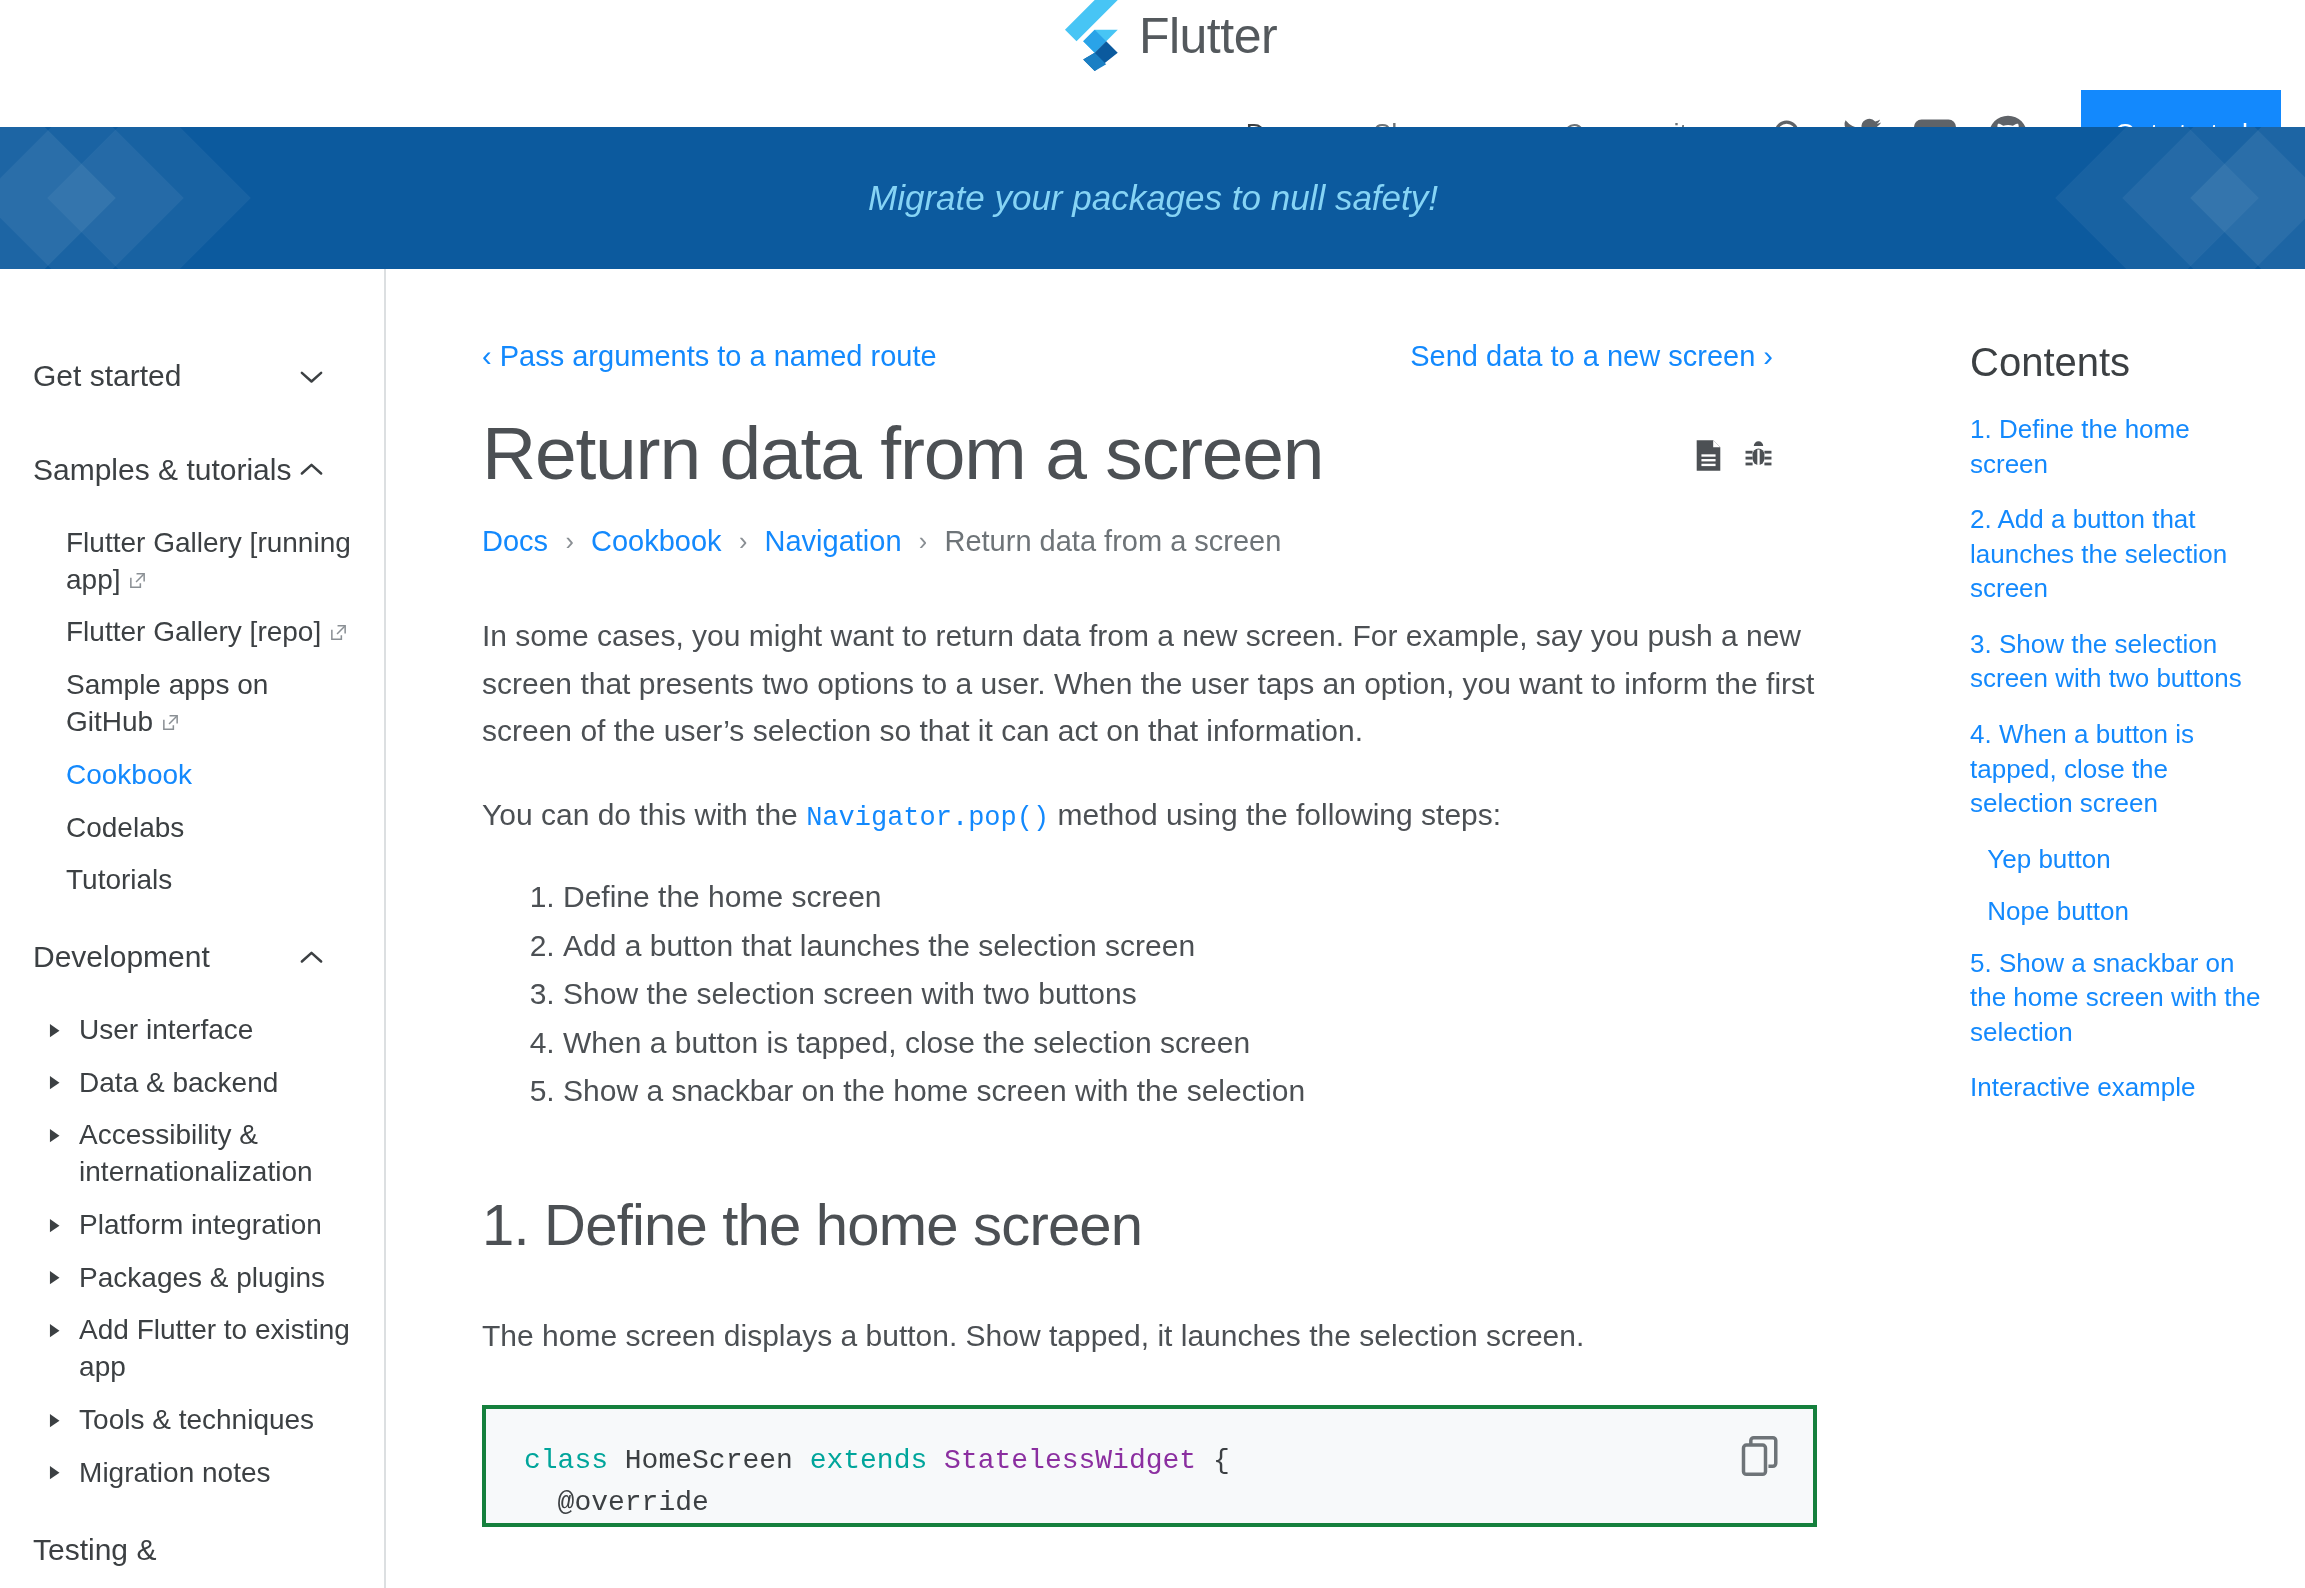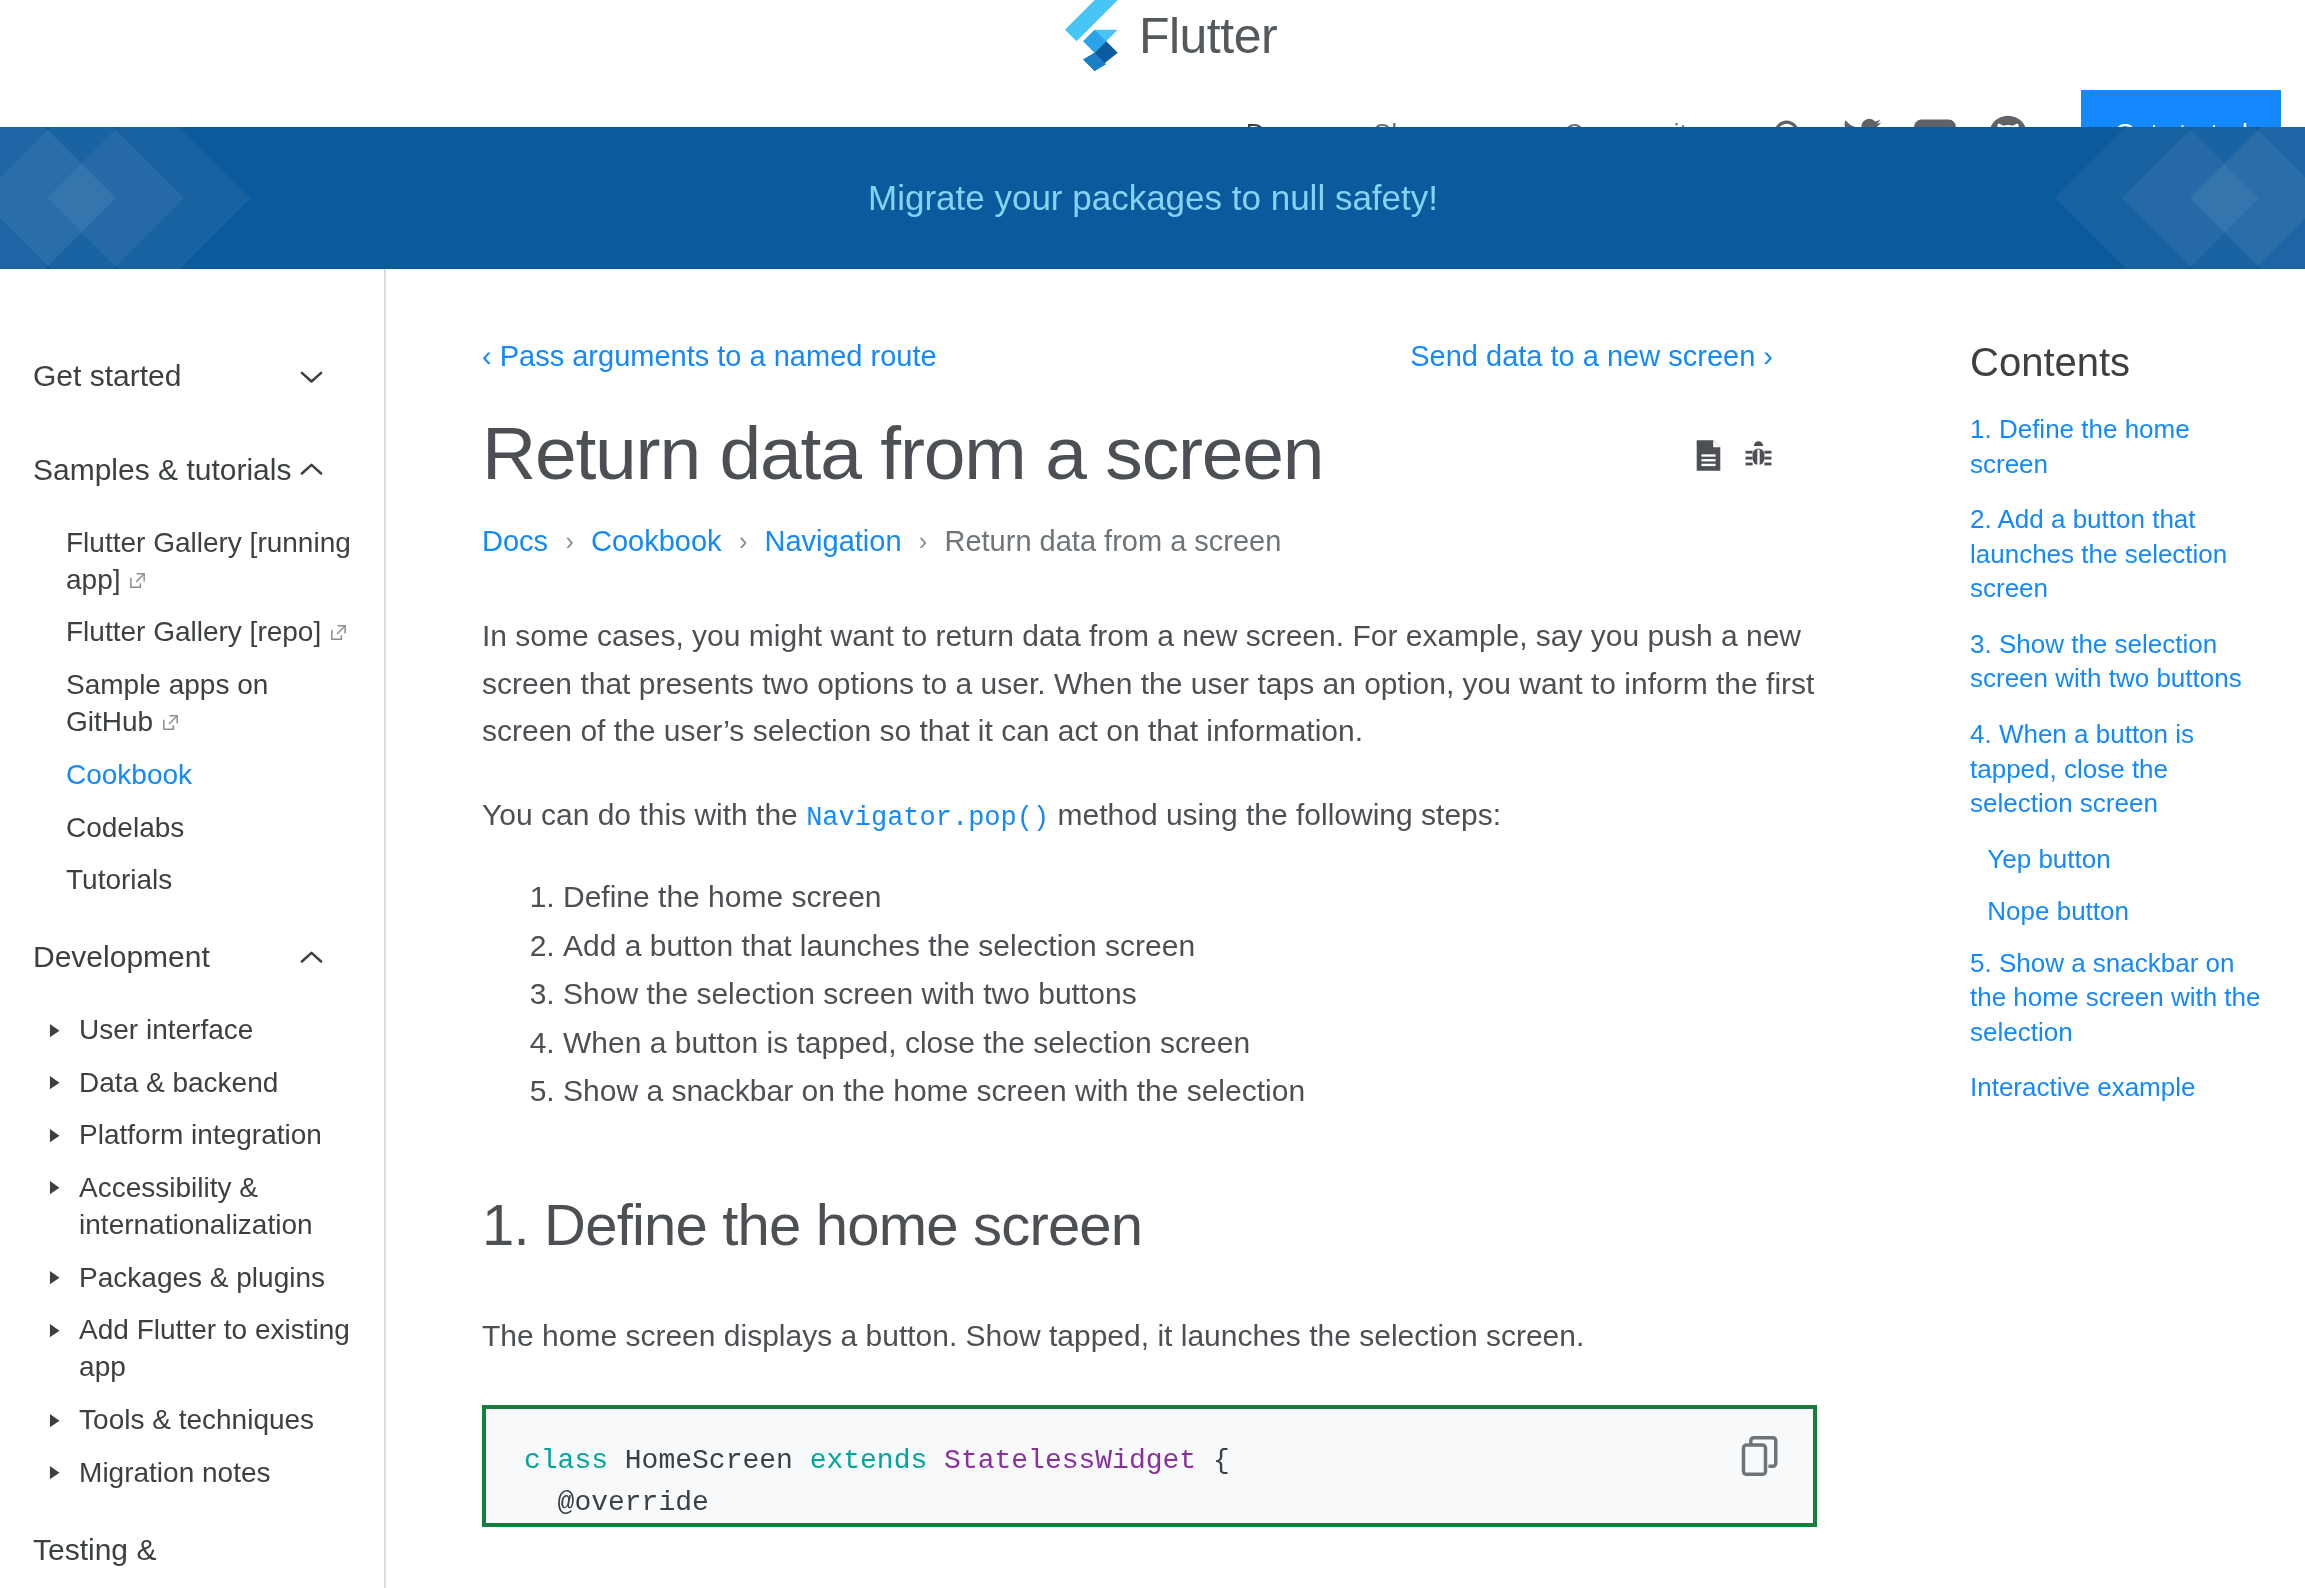--- a/index.html
+++ b/index.html
@@ -112,20 +112,21 @@
     display: flex;
     align-items: center;
     justify-content: center;
     cursor: pointer;
   }
   .banner-text {
     font-size: 35px;
     color: #86d4f5;
     position: relative;
     z-index: 3;
+    font-style: italic;
   }
   .chev {
     position: absolute;
     top: 50%;
     width: 144px;
     height: 144px;
     background: rgba(255,255,255,0.07);
     transform-origin: center;
   }
   .chev-l1 { left: -58px;  transform: translateY(-50%) rotate(45deg); }
@@ -449,27 +450,27 @@
       <div class="sb-item-tri">
           <svg class="tri" viewBox="0 0 14 18">
             <polygon points="2,2 12,9 2,16" fill="#3c4043"></polygon>
           </svg>
           <span>Data &amp; backend</span>
         </div>
       <div class="sb-item-tri">
           <svg class="tri" viewBox="0 0 14 18">
             <polygon points="2,2 12,9 2,16" fill="#3c4043"></polygon>
           </svg>
+          <span>Accessibility &amp; internationalization</span>
+        </div>
+      <div class="sb-item-tri">
+          <svg class="tri" viewBox="0 0 14 18">
+            <polygon points="2,2 12,9 2,16" fill="#3c4043"></polygon>
+          </svg>
           <span>Platform integration</span>
-        </div>
-      <div class="sb-item-tri">
-          <svg class="tri" viewBox="0 0 14 18">
-            <polygon points="2,2 12,9 2,16" fill="#3c4043"></polygon>
-          </svg>
-          <span>Accessibility &amp; internationalization</span>
         </div>
       <div class="sb-item-tri">
           <svg class="tri" viewBox="0 0 14 18">
             <polygon points="2,2 12,9 2,16" fill="#3c4043"></polygon>
           </svg>
           <span>Packages &amp; plugins</span>
         </div>
       <div class="sb-item-tri">
           <svg class="tri" viewBox="0 0 14 18">
             <polygon points="2,2 12,9 2,16" fill="#3c4043"></polygon>

